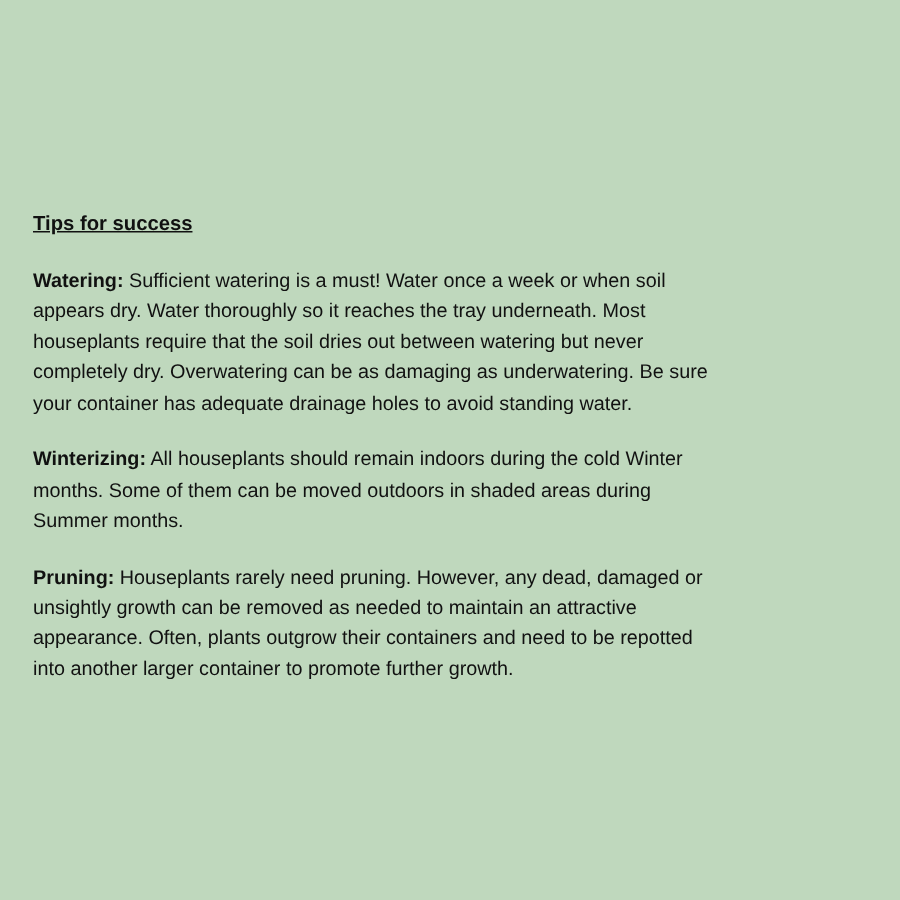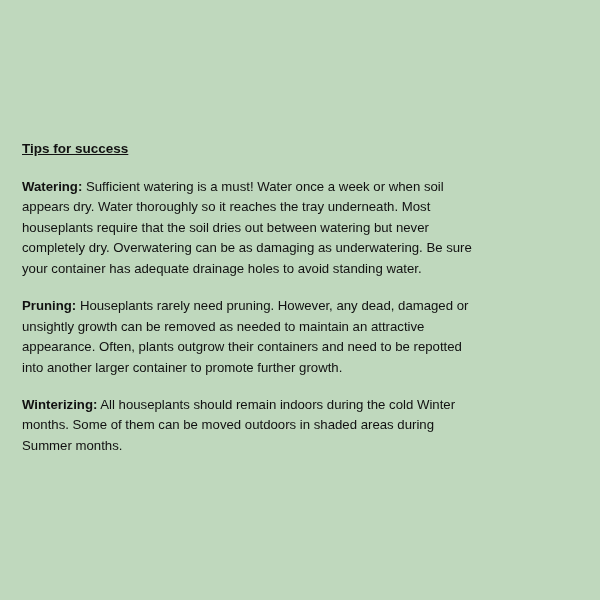--- a/index.html
+++ b/index.html
@@ -57,21 +57,21 @@
   <div class="content">
 
     <p class="heading">Tips for success</p>
 
 
     <p class="para">
       <span class="label">Watering:</span><span class="body-text"> Sufficient watering is a must! Water once a week or when soil appears dry. Water thoroughly so it reaches the tray underneath. Most houseplants require that the soil dries out between watering but never completely dry. Overwatering can be as damaging as underwatering. Be sure your container has adequate drainage holes to avoid standing water.</span>
     </p>
 
     <p class="para">
-      <span class="label">Pruning:</span><span class="body-text"> Houseplants rarely need pruning. However, any dead, damaged or unsightly growth can be removed as needed to maintain an attractive appearance. Often, plants outgrow their containers and need to be repotted into another larger container to promote further growth.</span>
+      <span class="label">Winterizing:</span><span class="body-text"> All houseplants should remain indoors during the cold Winter months. Some of them can be moved outdoors in shaded areas during Summer months.</span>
     </p>
 
     <p class="para">
-      <span class="label">Winterizing:</span><span class="body-text"> All houseplants should remain indoors during the cold Winter months. Some of them can be moved outdoors in shaded areas during Summer months.</span>
+      <span class="label">Pruning:</span><span class="body-text"> Houseplants rarely need pruning. However, any dead, damaged or unsightly growth can be removed as needed to maintain an attractive appearance. Often, plants outgrow their containers and need to be repotted into another larger container to promote further growth.</span>
     </p>
 
   </div>
 </div>
 
 </body></html>

